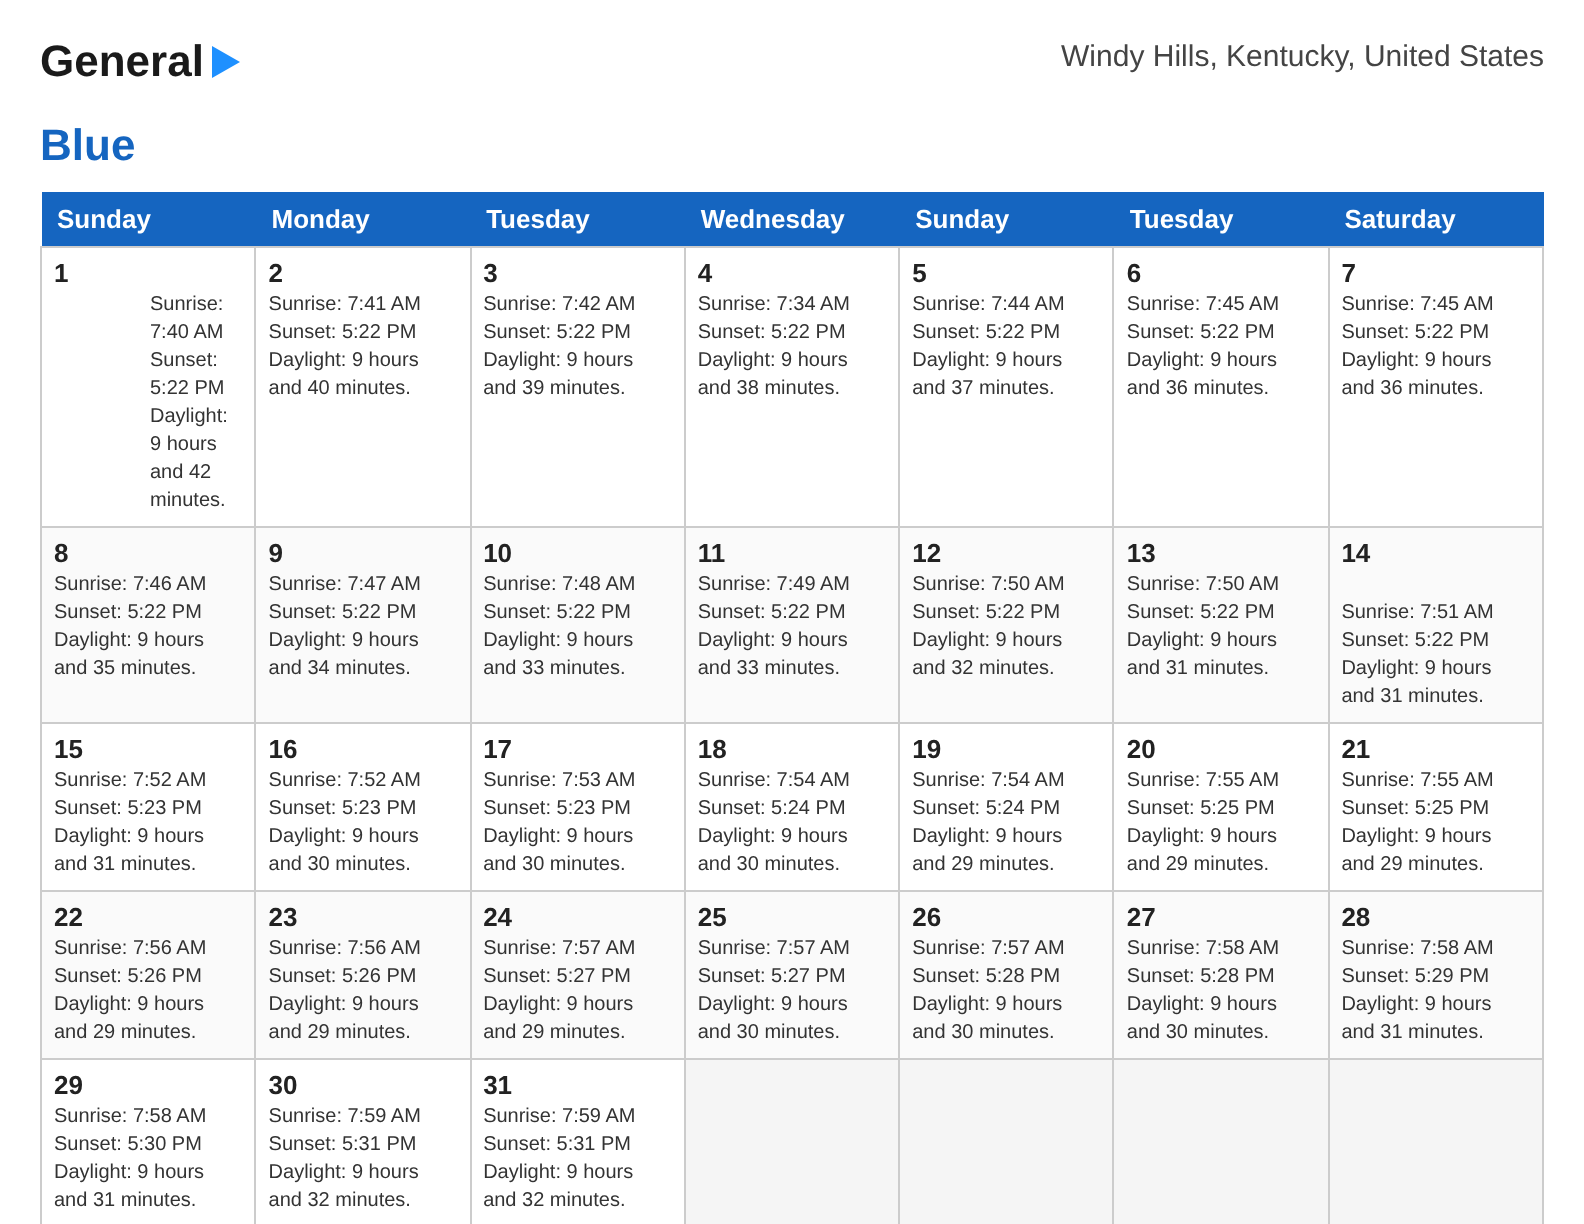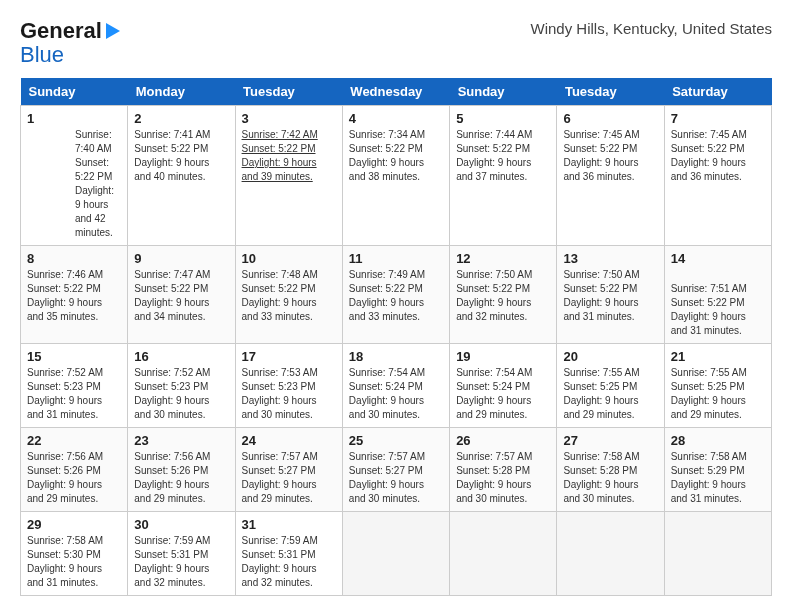--- a/index.html
+++ b/index.html
@@ -26,22 +26,23 @@
       font-weight: bold;
       color: #1a1a1a;
       line-height: 1;
     }
     .logo-row {
       display: flex;
       align-items: center;
     }
     .logo-line2 {
       font-size: 22px;
-      font-weight: normal;
+      font-weight: bold;
       color: #1565c0;
+      margin-top: 18px;
     }
     .title-section {
       text-align: right;
     }
     .calendar-title {
       font-size: 36px;
       font-weight: bold;
       color: #1a1a1a;
       line-height: 1.1;
     }
@@ -130,21 +131,21 @@
         </td>
         <td>
           <span class="day-num">2</span>
           <div class="day-info" style="white-space: pre-line;">Sunrise: 7:41 AM
 Sunset: 5:22 PM
 Daylight: 9 hours
 and 40 minutes.</div>
         </td>
         <td>
           <span class="day-num">3</span>
-          <div class="day-info" style="white-space: pre-line; text-decoration: underline;">Sunrise: 7:42 AM
+          <div class="day-info" style="white-space: pre-line;">Sunrise: 7:42 AM
 Sunset: 5:22 PM
 Daylight: 9 hours
 and 39 minutes.</div>
         </td>
         <td>
           <span class="day-num">4</span>
           <div class="day-info" style="white-space: pre-line;">Sunrise: 7:34 AM
 Sunset: 5:22 PM
 Daylight: 9 hours
 and 38 minutes.</div>

